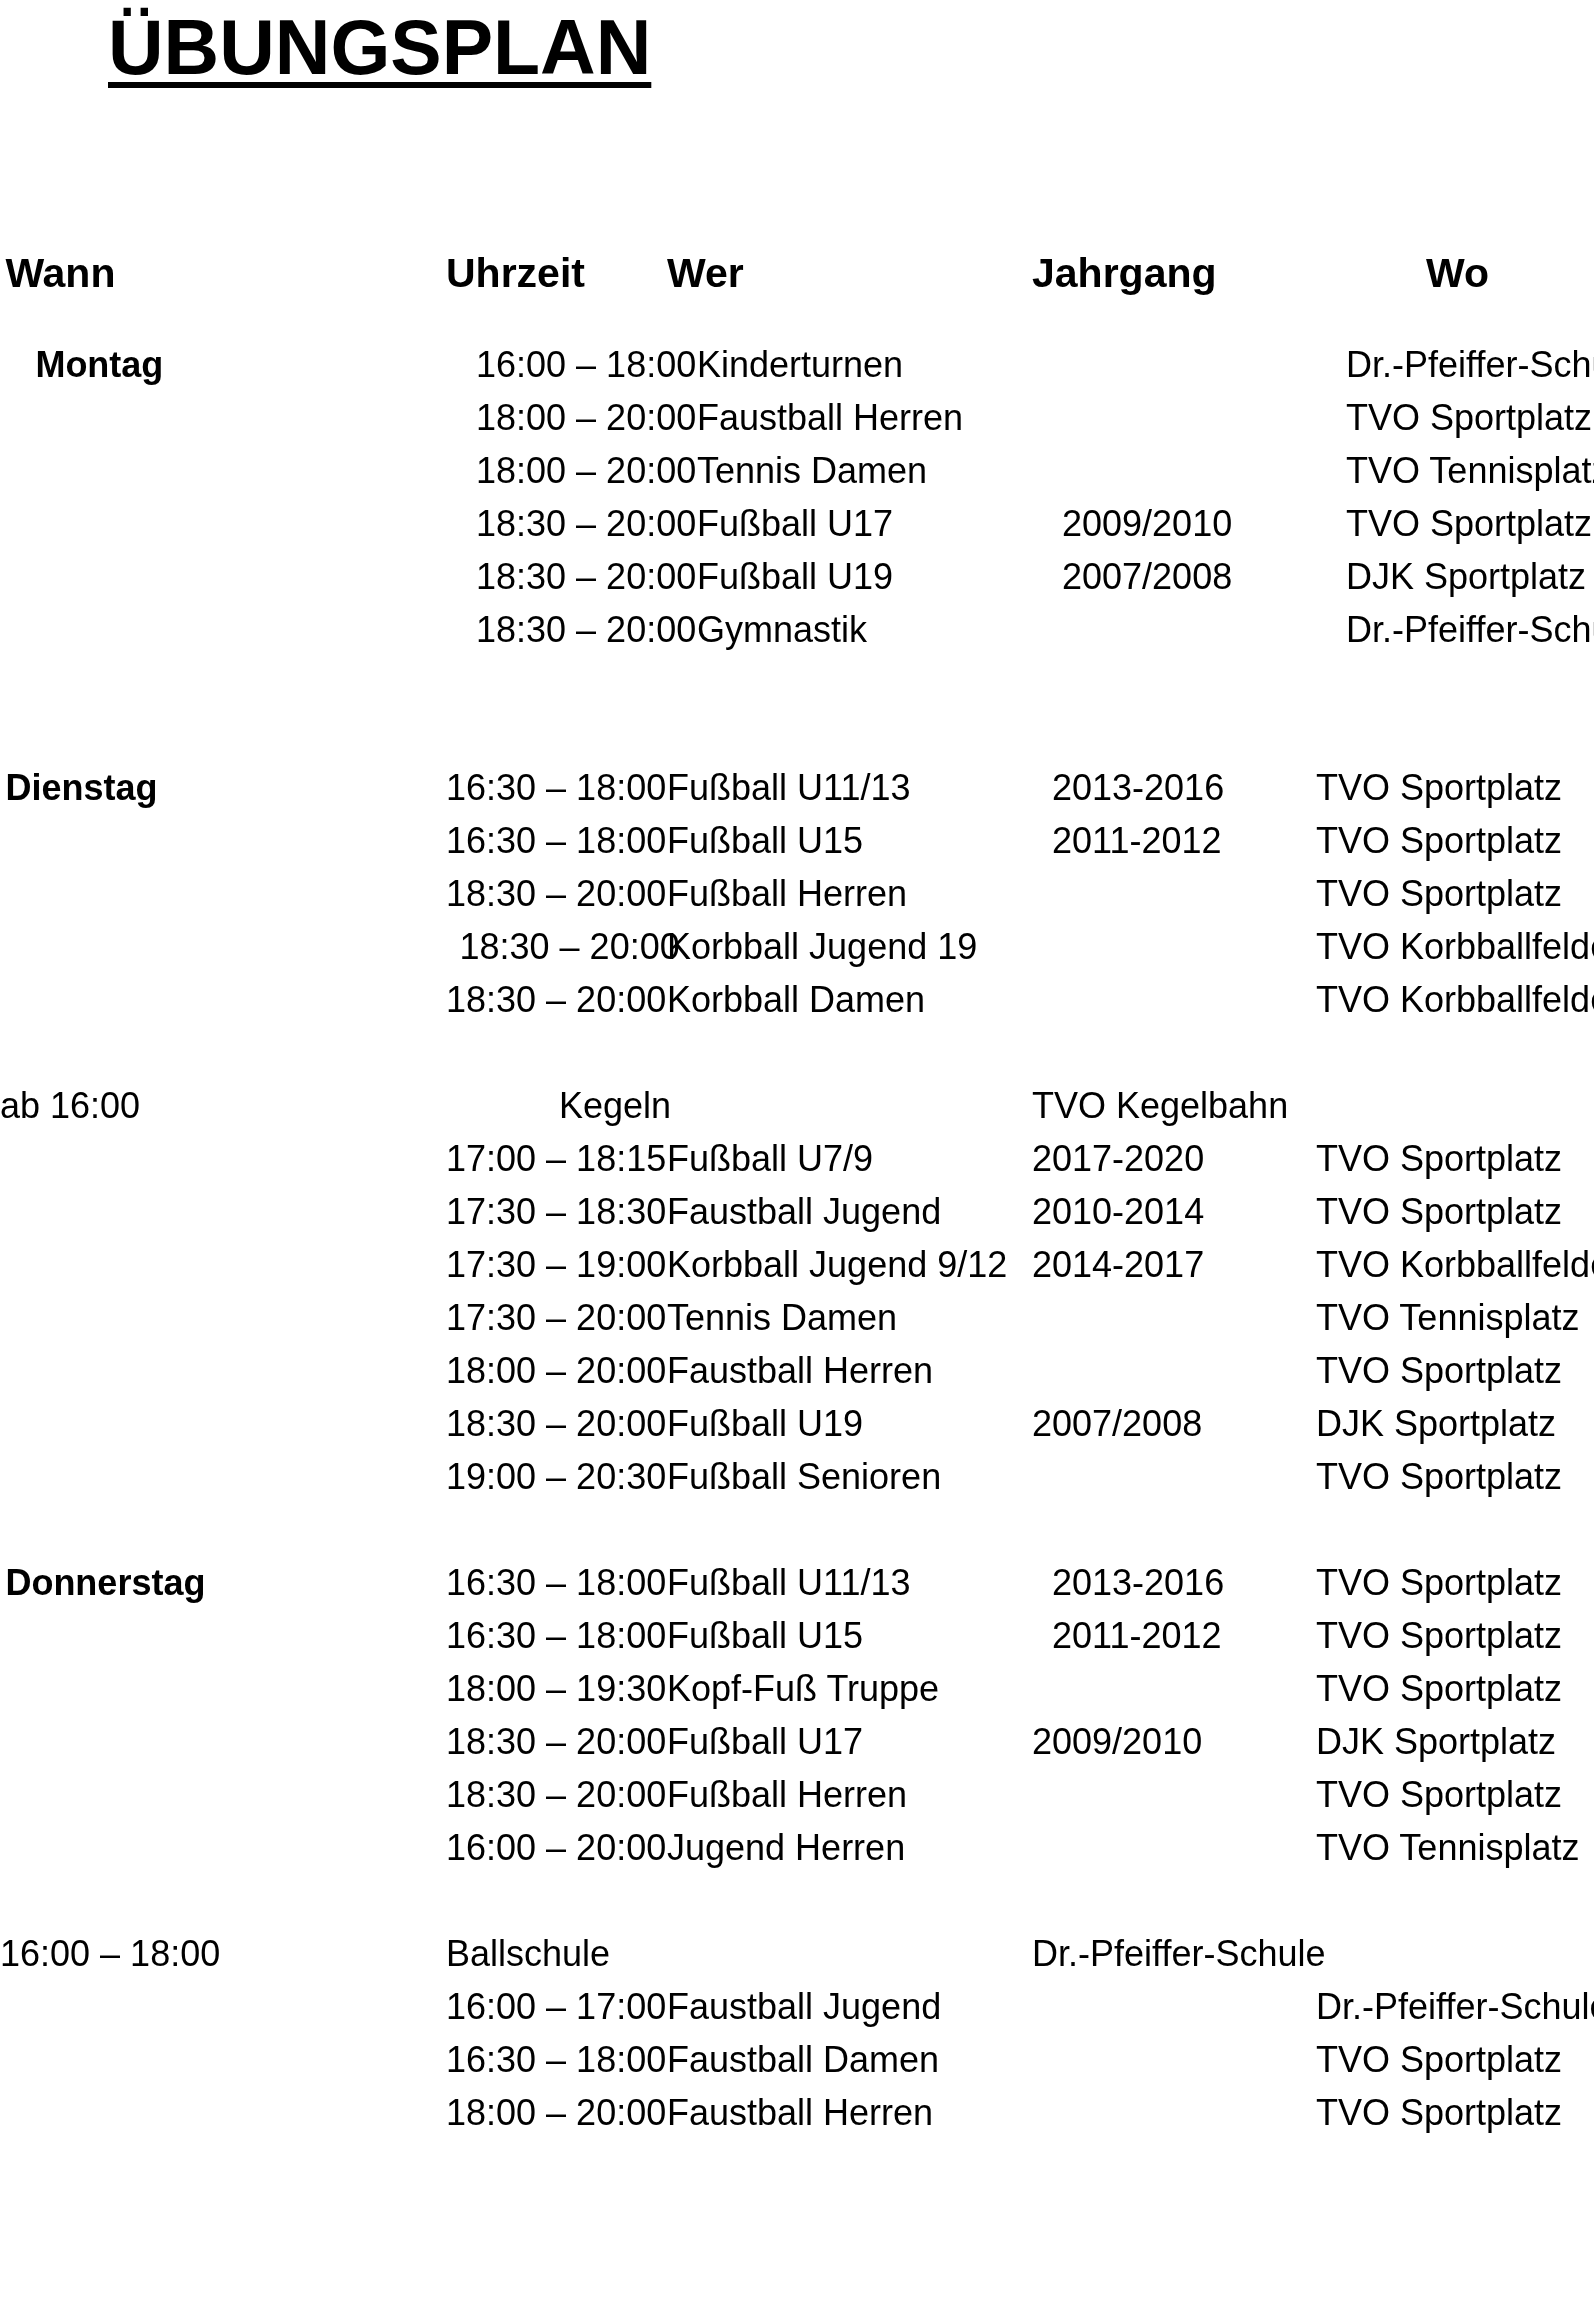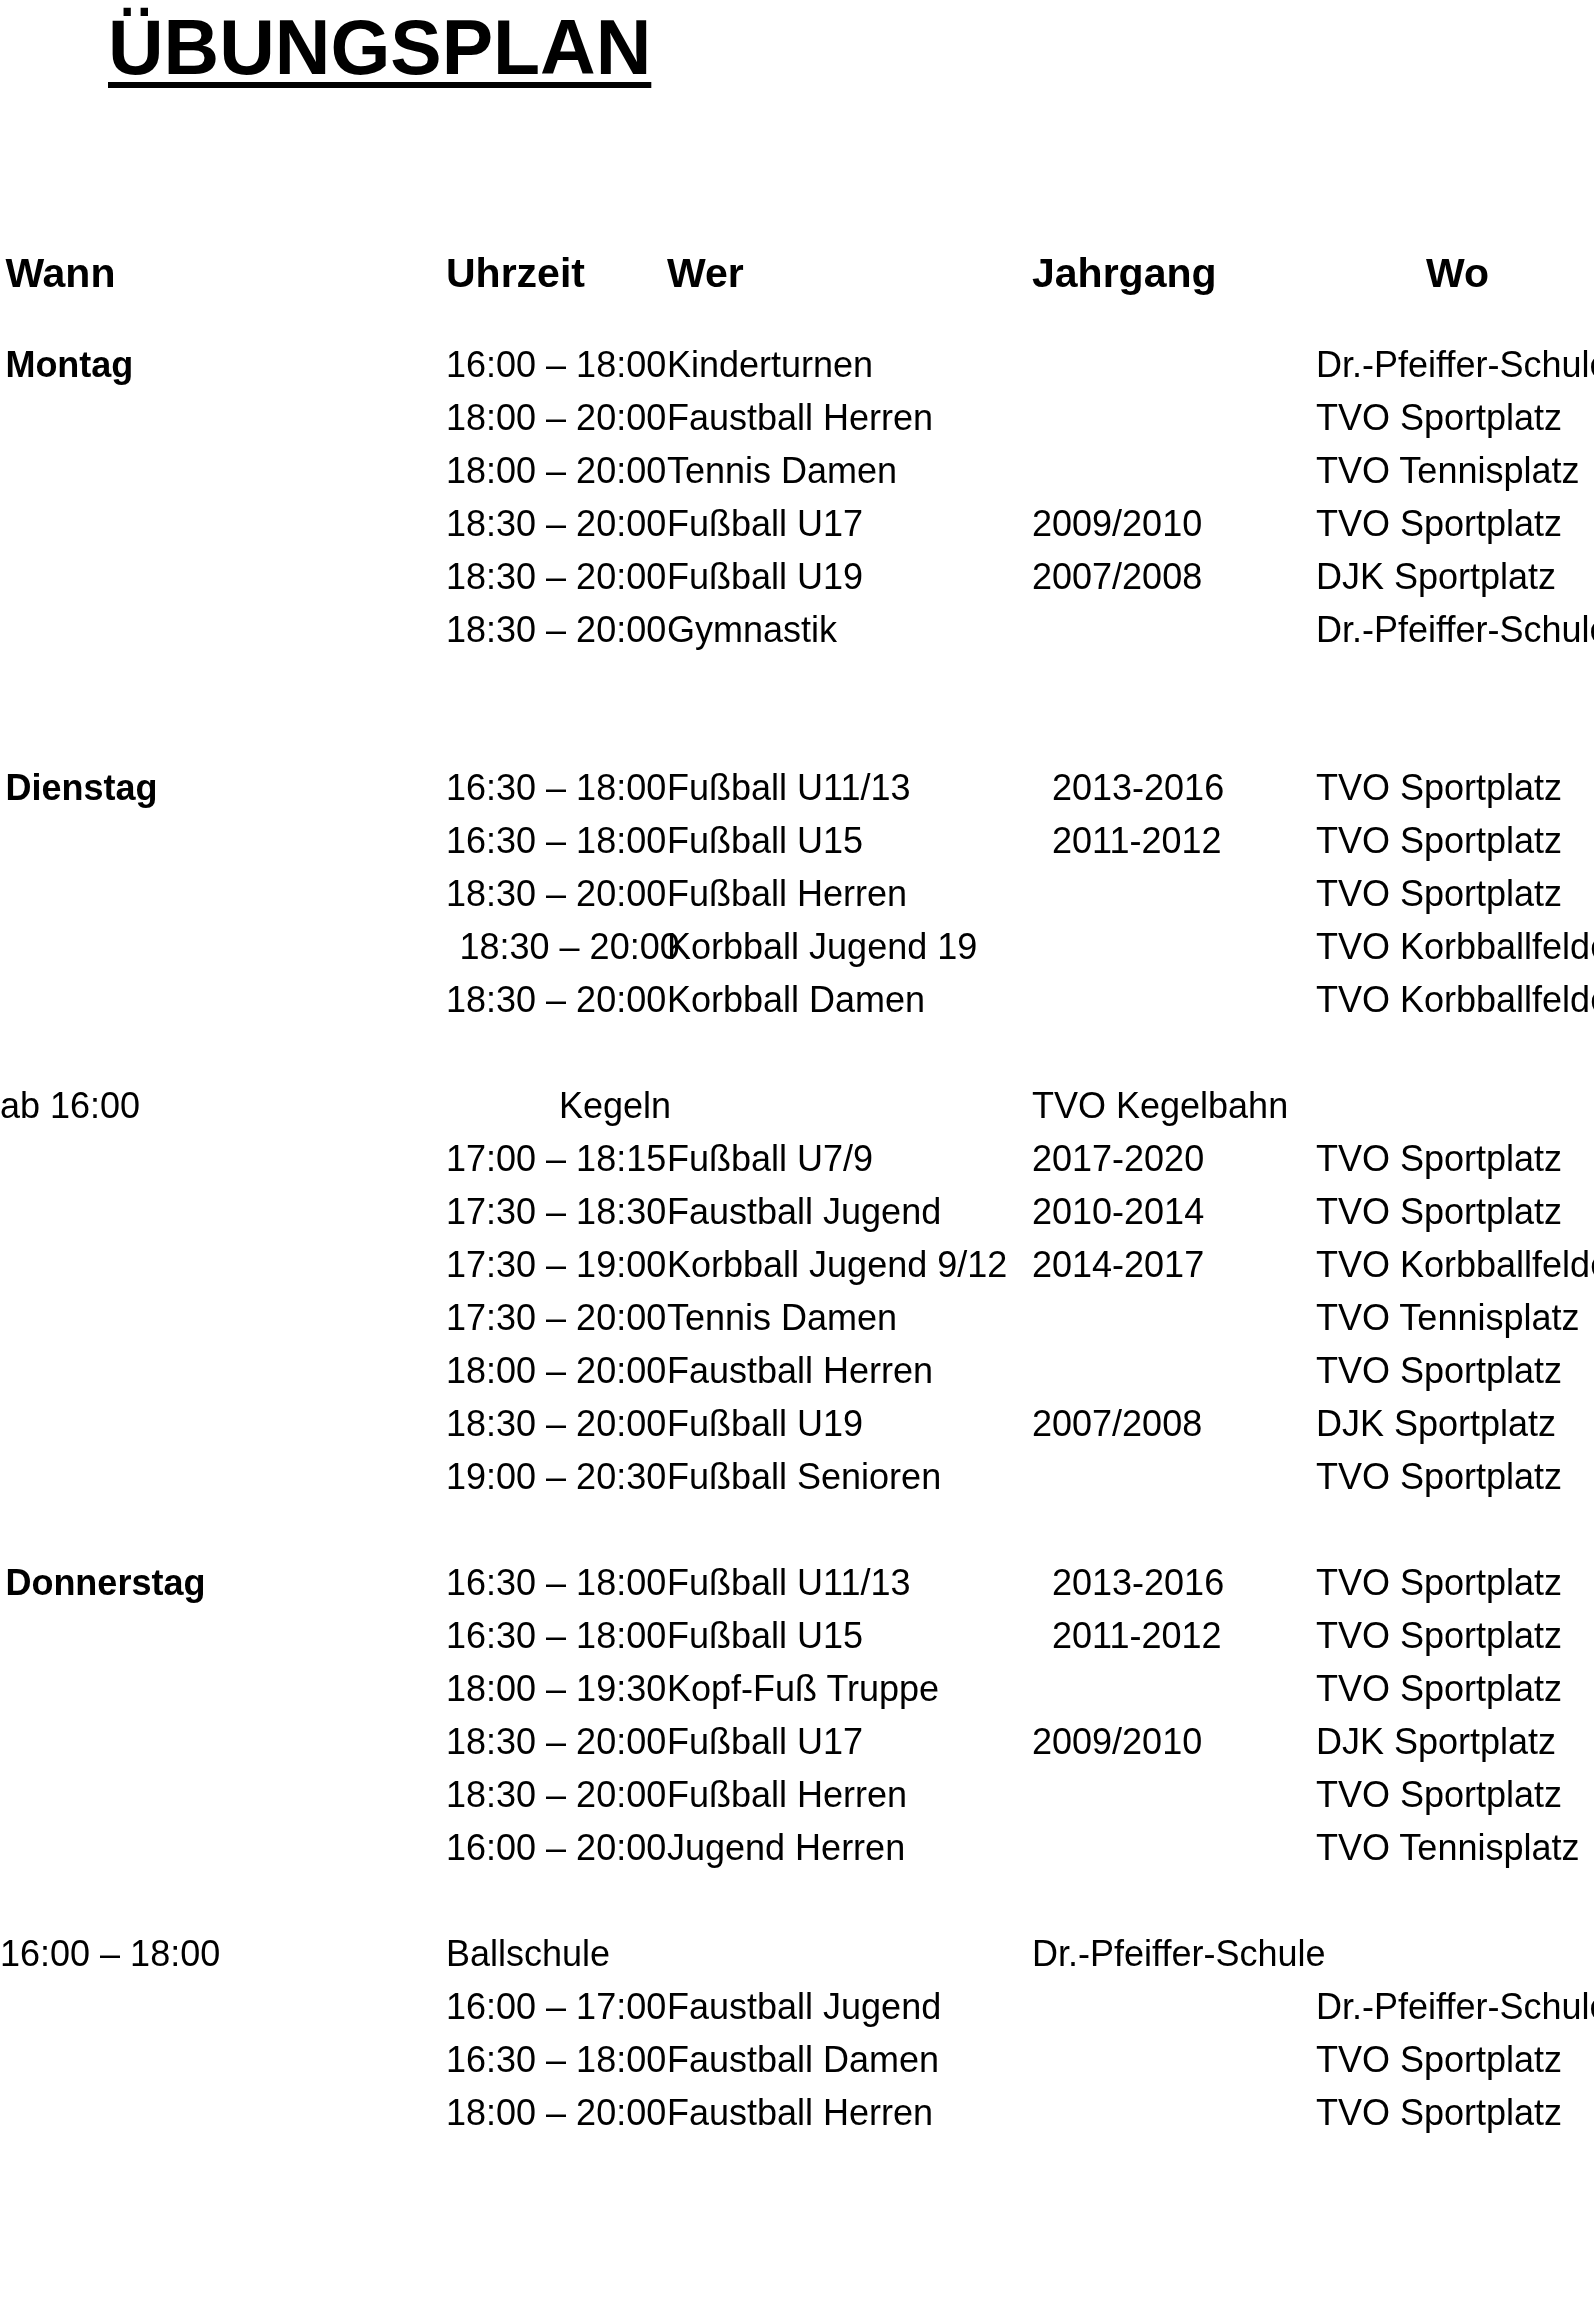--- a/index.html
+++ b/index.html
@@ -50,21 +50,21 @@
   .header-row .cell-wo      { padding-left: 110px; }
 
   
   #schedule {
     position: absolute;
     top: 338px;
     left: 0;
     width: 1594px;
   }
   .section { margin-bottom: 53px; }
-  .section:first-child { margin-bottom: 105px; }
+  .section:first-child { margin-bottom: 105px; padding-left: 30px; }
   .row {
     display: grid;
     grid-template-columns: 446px 221px 365px 284px 1fr;
     height: 53px;
     align-items: center;
     font-size: 36px;
     line-height: 1;
     white-space: nowrap;
   }
   .cell-day { font-weight: bold; padding-left: 5.4px; }

